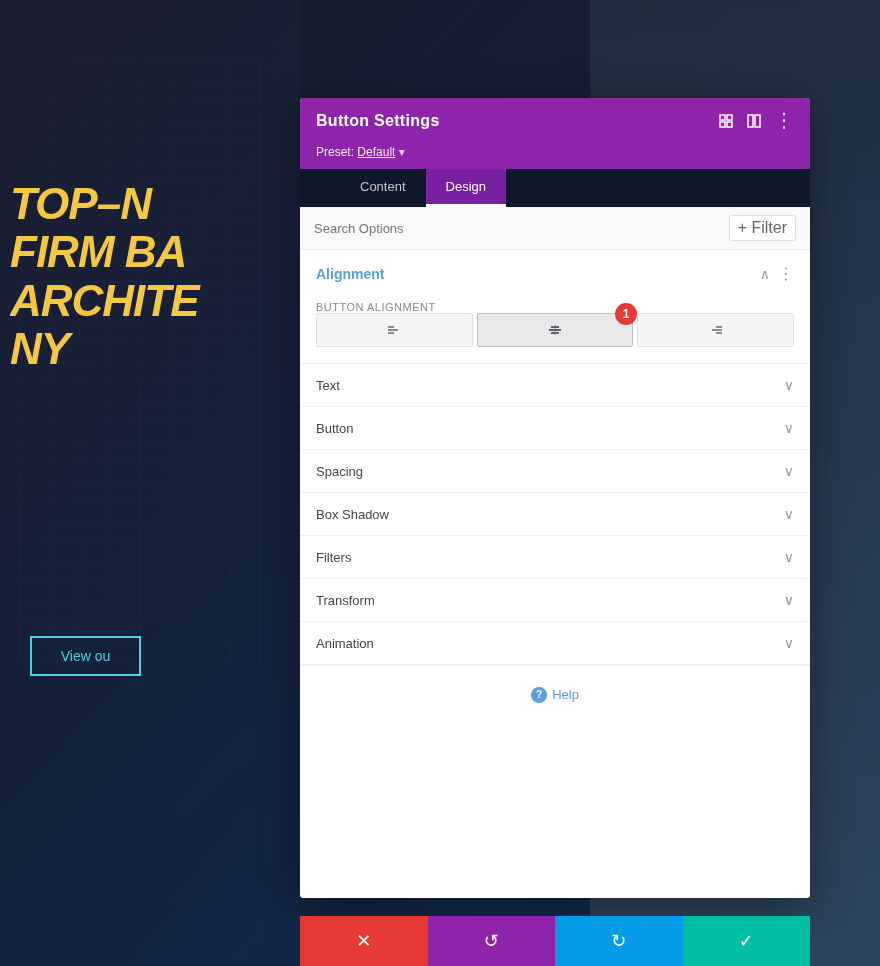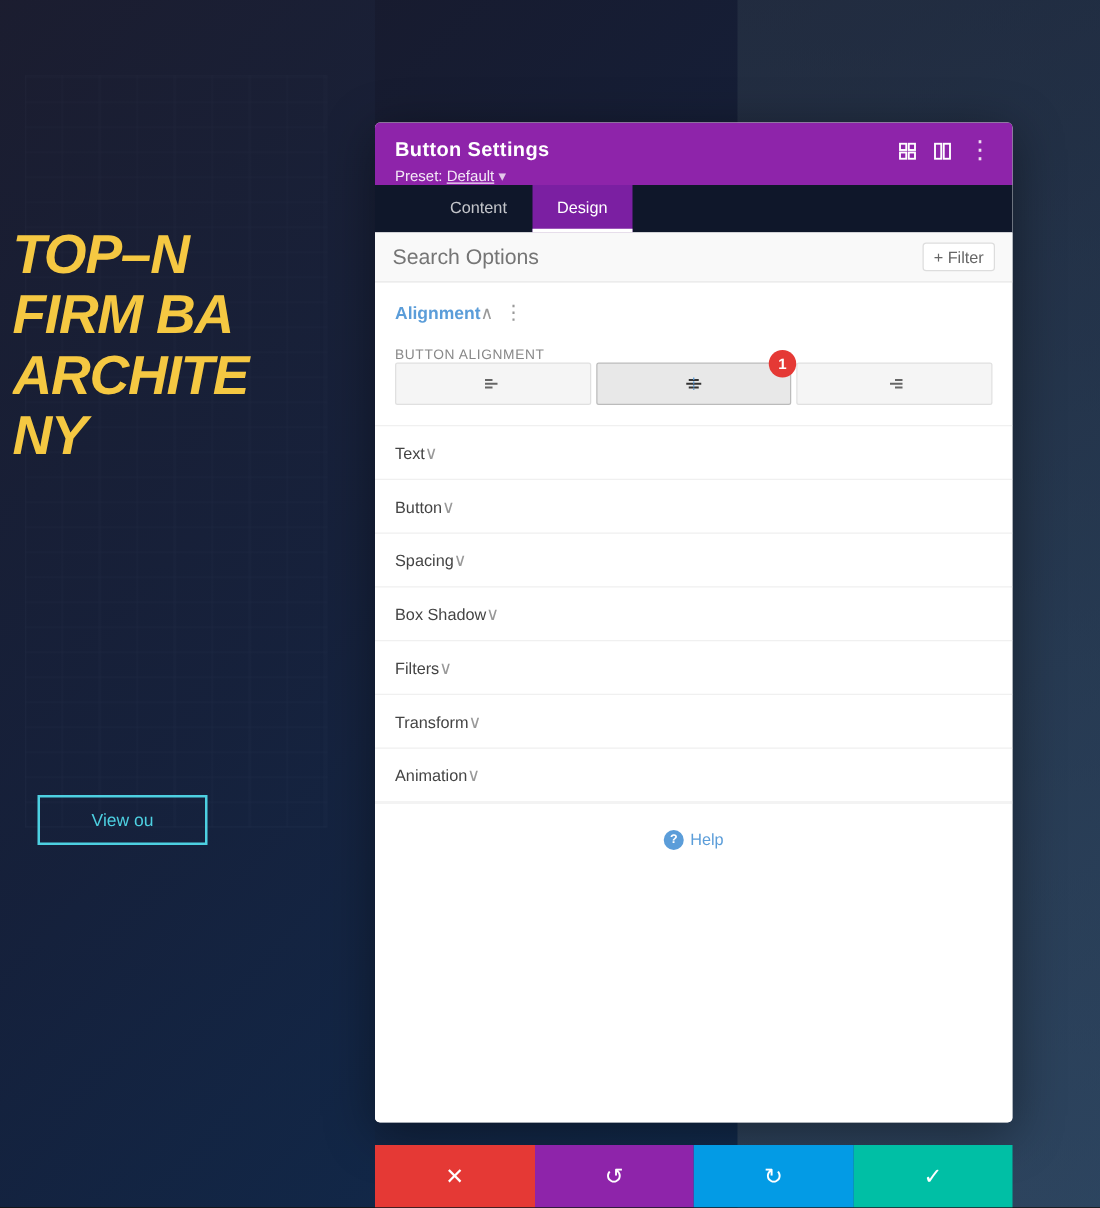--- a/index.html
+++ b/index.html
@@ -82,21 +82,21 @@
     .view-btn {
       position: absolute;
       bottom: 290px;
       left: 30px;
       border: 2px solid #4dd0e1;
       color: #4dd0e1;
       padding: 10px 20px;
       font-size: 14px;
       background: transparent;
       cursor: pointer;
-      width: 136px;
+      width: 111px;
     }
 
     
     .bg-right {
       position: absolute;
       top: 0;
       right: 0;
       width: 290px;
       height: 966px;
       background: linear-gradient(180deg, #2d3a4a 0%, #3a4a5a 50%, #4a5a6a 100%);
@@ -122,21 +122,21 @@
     .panel-header {
       background: #8e24aa;
       padding: 14px 16px 0;
       flex-shrink: 0;
     }
 
     .panel-header-top {
       display: flex;
       align-items: flex-start;
       justify-content: space-between;
-      margin-bottom: 4px;
+      margin-bottom: 15px;
     }
 
     .panel-title {
       color: #fff;
       font-size: 16px;
       font-weight: 600;
       letter-spacing: 0.3px;
     }
 
     .panel-header-icons {
@@ -149,20 +149,21 @@
       color: rgba(255,255,255,0.85);
       font-size: 16px;
       cursor: pointer;
       display: flex;
       align-items: center;
     }
 
     .panel-preset {
       color: rgba(255,255,255,0.75);
       font-size: 12px;
+      margin-bottom: 10px;
     }
 
     .panel-preset span {
       color: rgba(255,255,255,0.9);
     }
 
     
     .panel-tabs {
       display: flex;
       background: #0f172a;
@@ -196,46 +197,47 @@
       align-items: center;
       padding: 8px 14px;
       border-bottom: 1px solid #e8e8e8;
       background: #f9f9f9;
     }
 
     .search-input {
       flex: 1;
       border: none;
       background: transparent;
-      font-size: 17px;
+      font-size: 13px;
       color: #999;
       outline: none;
     }
 
     .filter-btn {
       color: #666;
-      font-size: 13px;
+      font-size: 16px;
       cursor: pointer;
       display: flex;
       align-items: center;
       gap: 4px;
       border: 1px solid #ddd;
       padding: 3px 8px;
       border-radius: 3px;
       background: #fff;
     }
 
     
     .section {
       border-bottom: 1px solid #f0f0f0;
     }
 
     .section-header {
       display: flex;
       align-items: center;
+      justify-content: space-between;
       padding: 14px 16px;
       cursor: pointer;
     }
 
     .section-title {
       font-size: 13px;
       font-weight: 500;
     }
 
     .section-title.blue {

